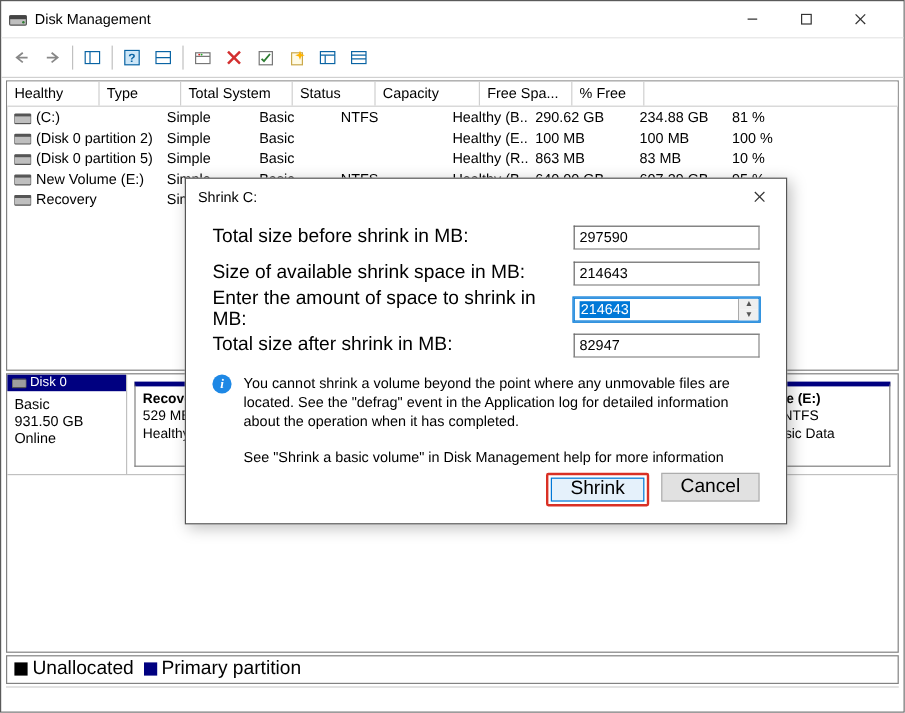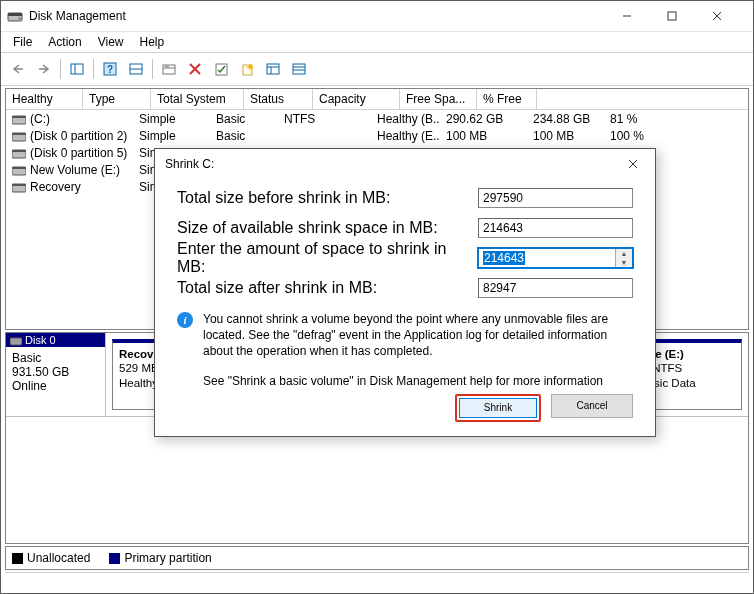--- a/index.html
+++ b/index.html
@@ -26,40 +26,40 @@
   .c-vol{width:127px}.c-lay{width:77px}.c-typ{width:68px}.c-fs{width:93px}.c-stat{width:69px}.c-cap{width:87px}.c-free{width:77px}.c-pct{width:60px}
   .volicon{display:inline-flex;width:14px;height:11px;margin-right:4px;vertical-align:middle}
   
   .disk-pane{flex:1;border:1px solid #828282;margin:0 4px 2px 4px;display:flex;flex-direction:column;overflow:hidden}
   .disk-row{display:flex;border-bottom:1px solid #c0c0c0}
   .disk-label{width:100px;border-right:1px solid #c0c0c0;padding:2px 6px;box-sizing:border-box}
   .disk-label .hdr{background:#000080;color:#fff;padding:1px 4px;margin:-2px -6px 4px -6px;font-size:11px}
   .disk-parts{flex:1;display:flex;padding:6px;gap:0}
   .part{border:1px solid #808080;border-top:4px solid #000080;padding:4px 6px;box-sizing:border-box;font-size:11.5px;line-height:1.25;overflow:hidden}
   
-  .legend{height:22px;border:1px solid #828282;margin:0 4px 2px 4px;display:flex;align-items:center;padding:0 6px;gap:19px;font-size:12px}
+  .legend{height:22px;border:1px solid #828282;margin:0 4px 2px 4px;display:flex;align-items:center;padding:0 6px;gap:8px;font-size:16px}
   .legend .sw{width:11px;height:11px;display:inline-block;margin-right:4px;vertical-align:middle}
   .statusbar{height:20px;border-top:1px solid #d0d0d0;margin:0 4px}
   
   .dialog{position:absolute;left:153px;top:147px;width:500px;background:#fff;border:1px solid #555;box-shadow:3px 3px 12px rgba(0,0,0,.25)}
   .dialog .dtitle{height:30px;display:flex;align-items:center;padding:0 2px 0 10px}
   .dialog .dtitle .t{flex:1;font-size:12px}
   .dialog .dclose{width:40px;height:28px;display:flex;align-items:center;justify-content:center}
   .dbody{padding:4px 22px 14px 22px}
   .drow{display:flex;align-items:center;height:30px}
   .drow .lab{flex:1;font-size:16px}
   .dfield{width:155px;height:20px;border:1px solid #888;border-top-color:#666;border-left-color:#666;background:#fff;display:flex;align-items:center;padding:0 4px;box-sizing:border-box;font-size:12px}
   .spin{position:relative;border:1px solid #0078d7;outline:1px solid #0078d7}
   .spin .sel{background:#0078d7;color:#fff;padding:0 1px}
   .spinbtns{position:absolute;right:0;top:0;bottom:0;width:16px;border-left:1px solid #aaa;display:flex;flex-direction:column}
   .spinbtns div{flex:1;display:flex;align-items:center;justify-content:center;font-size:7px;color:#555;background:#efefef}
   .info{display:flex;gap:10px;margin:8px 0 14px 0;font-size:12px;line-height:1.35}
   .info .icn{width:16px;height:16px;border-radius:50%;background:#1e88e5;color:#fff;display:flex;align-items:center;justify-content:center;font-family:Georgia,serif;font-style:italic;font-weight:bold;font-size:11px;flex:0 0 16px;margin-top:1px}
   .dbtns{display:flex;justify-content:flex-end;gap:10px;margin-top:6px}
-  .btn{width:80px;height:22px;border:1px solid #adadad;background:#e1e1e1;font-size:10px;display:flex;align-items:center;justify-content:center}
+  .btn{width:80px;height:22px;border:1px solid #adadad;background:#e1e1e1;font-size:16px;display:flex;align-items:center;justify-content:center}
   .btn.primary-inner{border:1px solid #0078d7;background:#e5f1fb;width:76px;height:18px;display:flex;align-items:center;justify-content:center}
   .primary-wrap{border:2px solid #d93025;padding:2px;border-radius:2px}
 </style>
 </head>
 <body>
 
 <div class="window">
 
   <div class="titlebar">
     <span class="icon">
@@ -81,26 +81,20 @@
         </svg>
       </div>
     <div class="winbtn">
         <svg width="10" height="10">
           <line x1="1" y1="1" x2="9" y2="9" stroke="#333"></line>
           <line x1="9" y1="1" x2="1" y2="9" stroke="#333"></line>
         </svg>
       </div>
   </div>
 
-  <div class="menubar">
-    <span>File</span>
-    <span>Action</span>
-    <span>View</span>
-    <span>Help</span>
-  </div>
 
   <div class="toolbar">
     <div class="tbtn">
         <svg width="14" height="12">
           <path d="M8 2 L3 6 L8 10 M3 6 H12" stroke="#888" fill="none" stroke-width="1.5"></path>
         </svg>
       </div>
     <div class="tbtn">
         <svg width="14" height="12">
           <path d="M6 2 L11 6 L6 10 M11 6 H2" stroke="#888" fill="none" stroke-width="1.5"></path>

